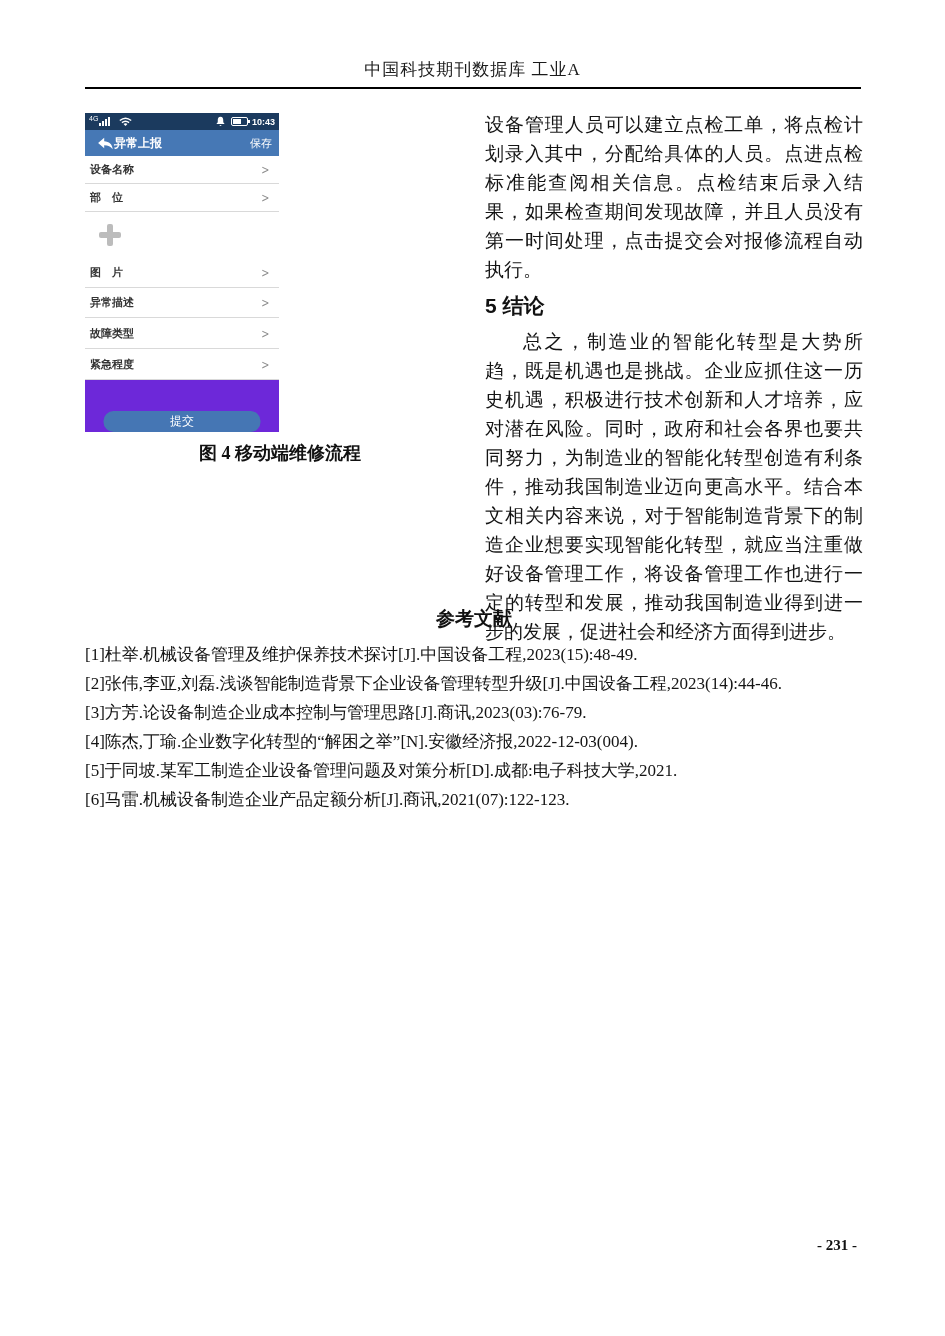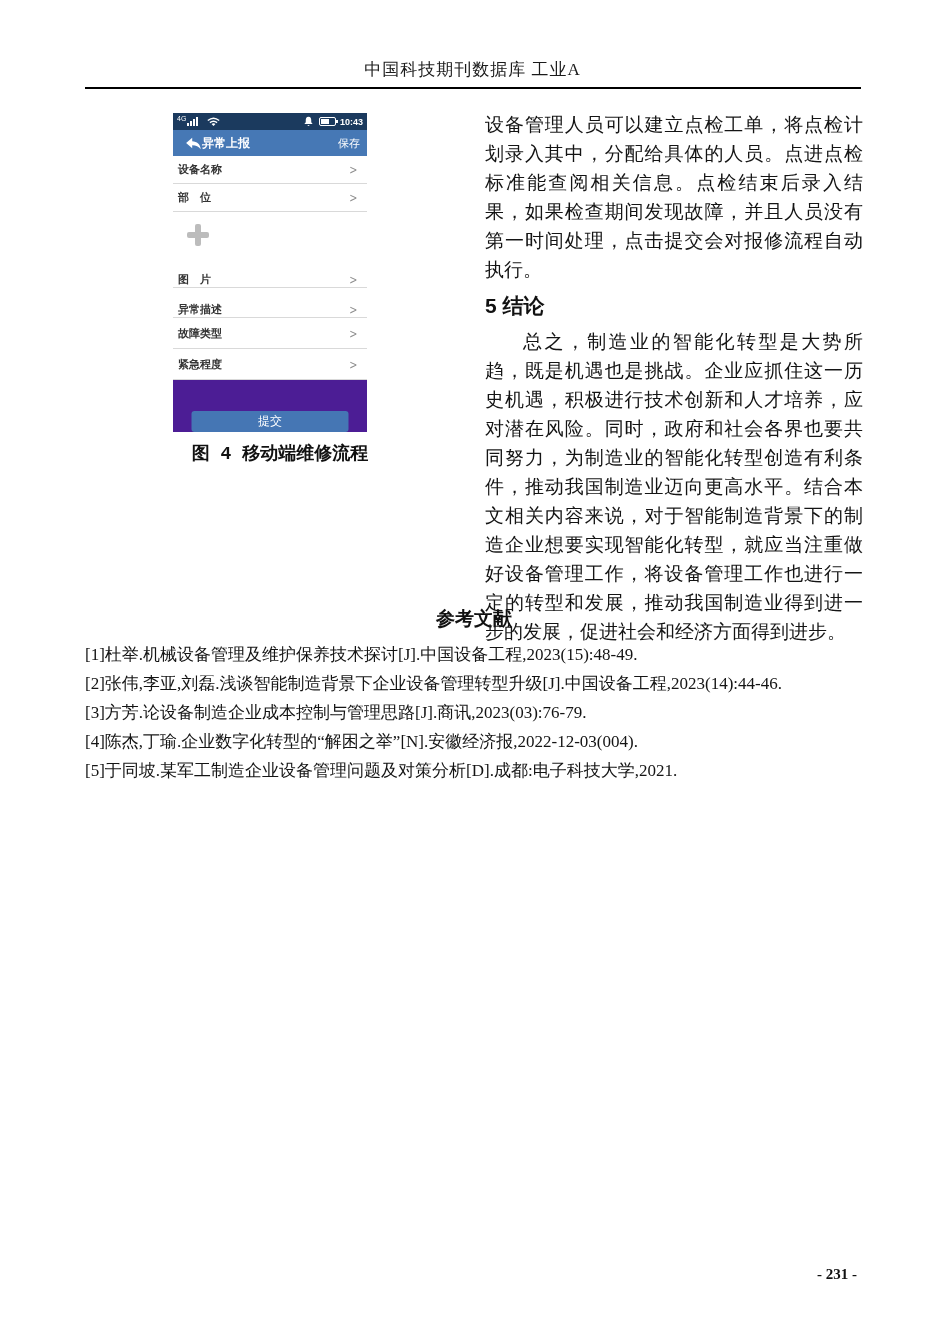--- a/index.html
+++ b/index.html
@@ -15,21 +15,21 @@
     position:absolute; top:58px; left:0; width:100%;
     text-align:center; font-size:17px; letter-spacing:1px;
   }
   .header-rule {
     position:absolute; top:87px; left:85px; width:776px; height:2px;
     background:#000;
   }
   
   .col-left { position:absolute; left:85px; top:113px; width:390px; }
   
-  .phone { position:relative; margin-left:88px; width:194px; background:#4c1d95; }
+  .phone { position:relative; width:194px; background:#6d28d9; }
   .statusbar {
     height:17px; background:#1b3a5e; color:#fff;
     display:flex; align-items:center; padding:0 4px;
     font-family:"Liberation Sans",sans-serif; font-size:9px;
   }
   .net-label { font-size:7px; margin-right:1px; align-self:flex-start; padding-top:2px; }
   .sig-bars { display:flex; align-items:flex-end; gap:1px; margin-right:4px; }
   .sig-bars i { display:block; width:2px; background:#fff; }
   .sig-bars i:nth-child(1){height:3px;} .sig-bars i:nth-child(2){height:5px;}
   .sig-bars i:nth-child(3){height:7px;} .sig-bars i:nth-child(4){height:9px;}
@@ -46,37 +46,37 @@
   }
   .nav-title { flex:1; text-align:left; font-size:12px; font-weight:bold; }
   .nav-save { font-size:11px; }
   
   .rows { background:#fff; }
   .form-row {
     display:flex; align-items:center; justify-content:space-between;
     padding:0 8px 0 5px; border-bottom:1px solid #d9d9d9;
     font-family:"Liberation Sans",sans-serif;
   }
-  .row-h28 { height:28px; } .row-h30 { height:30px;align-items:flex-end; } .row-h31 { height:31px; }
+  .row-h28 { height:28px; } .row-h30 { height:30px; } .row-h31 { height:31px; }
   .row-label { font-size:11px; font-weight:bold; color:#333; }
   .chevron { font-size:13px; color:#8c8c8c; transform:scaleX(.75); font-family:"DejaVu Sans",sans-serif; }
   .plus-block { height:46px; position:relative; }
   .plus-icon { position:absolute; left:14px; top:12px; width:22px; height:22px; }
   .plus-icon::before { content:""; position:absolute; left:0; top:8px; width:22px; height:6px; background:#bcbcbc; border-radius:2px; }
   .plus-icon::after  { content:""; position:absolute; left:8px; top:0; width:6px; height:22px; background:#bcbcbc; border-radius:2px; }
   .submit-wrap { height:52px; position:relative; }
   .submit-btn {
     position:absolute; top:31px; left:50%; transform:translateX(-50%);
-    width:157px; height:21px; background:#4576b4; border:none; border-radius:3px;
+    width:157px; height:21px; background:#4576b4; border:none; border-radius:10px;
     color:#fff; font-size:12px; font-family:"Liberation Sans",sans-serif;
     display:flex; align-items:center; justify-content:center;
   }
   .fig-caption {
     margin-top:9px; text-align:center; font-size:18px; font-weight:bold;
-    font-family:Liberation Mono, monospace; color:#111;
+    font-family:Liberation Serif, serif; color:#111;
   }
   .body-par {
     margin-top:7px; font-size:19px; line-height:29px; text-align:justify;
     text-justify:inter-ideograph; color:#141414;
   }
   .indent { text-indent:2em; }
   
   .col-right { position:absolute; left:485px; top:110px; width:378px; }
   .section-heading {
     margin:8px 0 6px 0; font-size:21px; font-weight:bold;
@@ -85,21 +85,21 @@
   
   .refs { position:absolute; left:85px; top:592px; width:778px; }
   .refs-heading {
     text-align:center; font-size:19px; font-weight:bold;
     font-family:"Liberation Sans",sans-serif; color:#111;margin-top:14px;
   }
   .refs-list { list-style:none; margin-top:8px; }
   .refs-list li { font-size:17px; line-height:29px; color:#141414; }
   
   .page-number {
-    position:absolute; top:1266px; right:88px;
+    position:absolute; top:1237px; right:88px;
     font-size:15px; font-weight:bold; color:#111;
   }
 </style>
 </head>
 <body>
 
 <div class="page">
 
   <div class="journal-header">中国科技期刊数据库  工业A</div>
   <div class="header-rule"></div>
@@ -191,17 +191,18 @@
   </div>
 
   <div class="refs">
     <div class="refs-heading">参考文献</div>
     <ul class="refs-list">
       <li>[1]杜举.机械设备管理及维护保养技术探讨[J].中国设备工程,2023(15):48-49.</li>
       <li>[2]张伟,李亚,刘磊.浅谈智能制造背景下企业设备管理转型升级[J].中国设备工程,2023(14):44-46.</li>
       <li>[3]方芳.论设备制造企业成本控制与管理思路[J].商讯,2023(03):76-79.</li>
       <li>[4]陈杰,丁瑜.企业数字化转型的“解困之举”[N].安徽经济报,2022-12-03(004).</li>
       <li>[5]于同坡.某军工制造企业设备管理问题及对策分析[D].成都:电子科技大学,2021.</li>
+      <li>[6]马雷.机械设备制造企业产品定额分析[J].商讯,2021(07):122-123.</li>
     </ul>
   </div>
 
   <div class="page-number">- 231 -</div>
 </div>
 
 </body></html>

